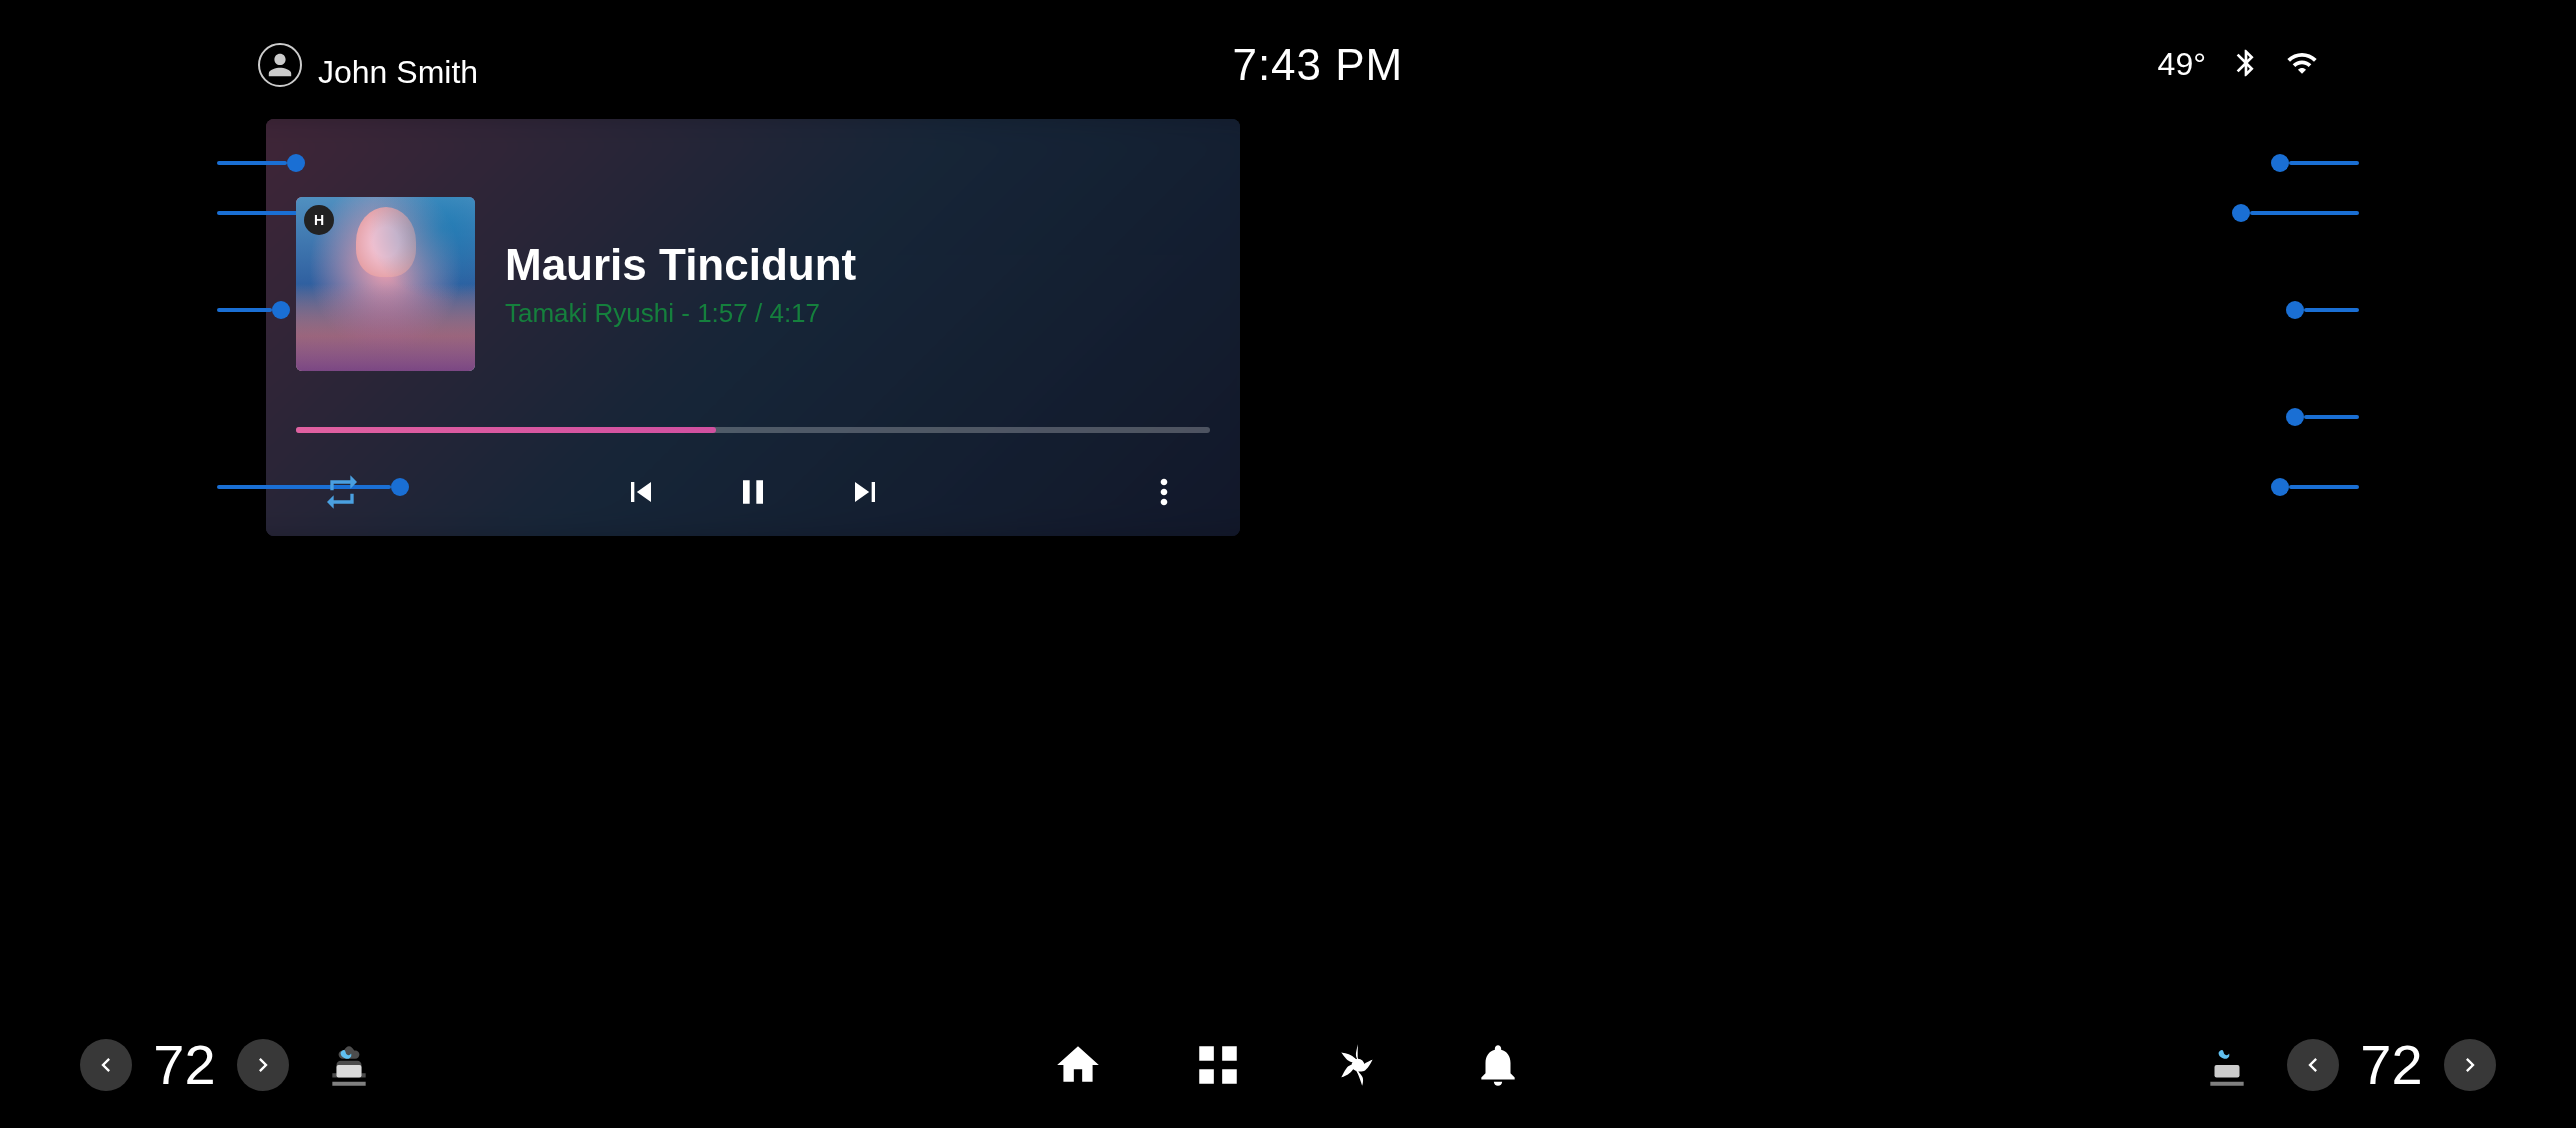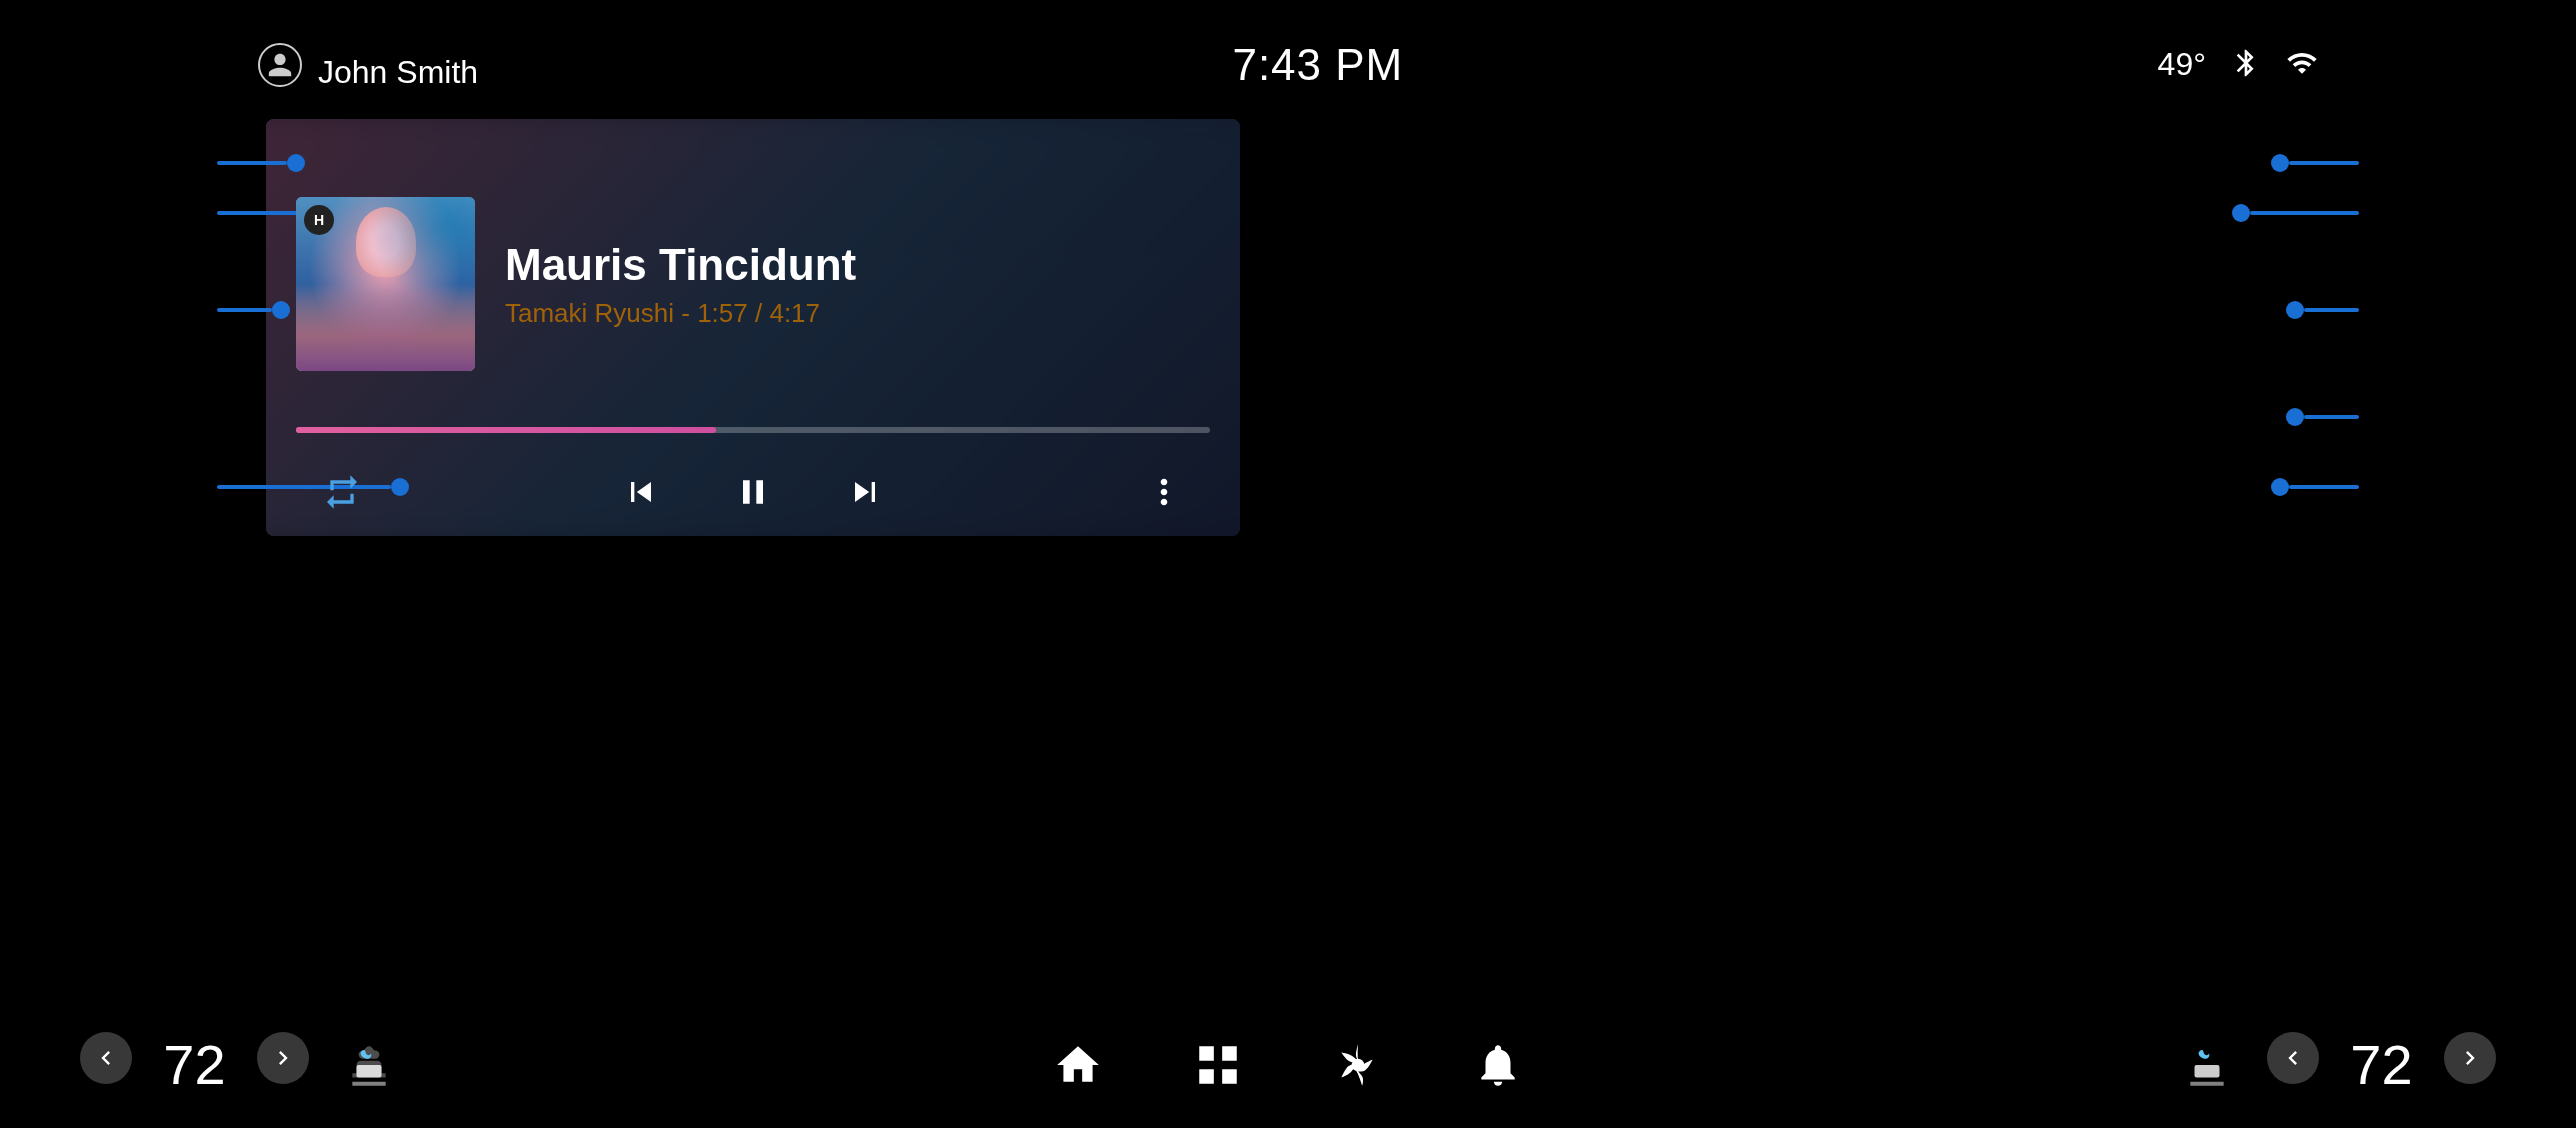--- a/index.html
+++ b/index.html
@@ -204,21 +204,21 @@
       color: #aac4e0;
       margin-bottom: 8px;
       display: flex;
       align-items: center;
       gap: 8px;
       cursor: pointer;
     }
     .song-album-chevron svg { width: 22px; height: 22px; fill: #aac4e0; }
     .song-meta {
       font-size: 26px;
-      color: #a16207;
+      color: #15803d;
     }
 
     
     .progress-section {
       position: absolute;
       top: 308px;
       left: 30px;
       right: 30px;
       z-index: 5;
     }
@@ -288,22 +288,22 @@
       width: 100%;
       height: 129px;
       display: flex;
       align-items: center;
       justify-content: center;
       gap: 0;
       z-index: 10;
     }
     .temp-control {
       display: flex;
-      align-items: flex-start;
-      gap: 18px;
+      align-items: center;
+      gap: 8px;
     }
     .temp-arrow-btn {
       width: 52px; height: 52px;
       border-radius: 50%;
       background: rgba(80,80,80,0.7);
       display: flex; align-items: center; justify-content: center;
       cursor: pointer;
       border: none;
     }
     .temp-arrow-btn svg { width: 28px; height: 28px; fill: #fff; }

